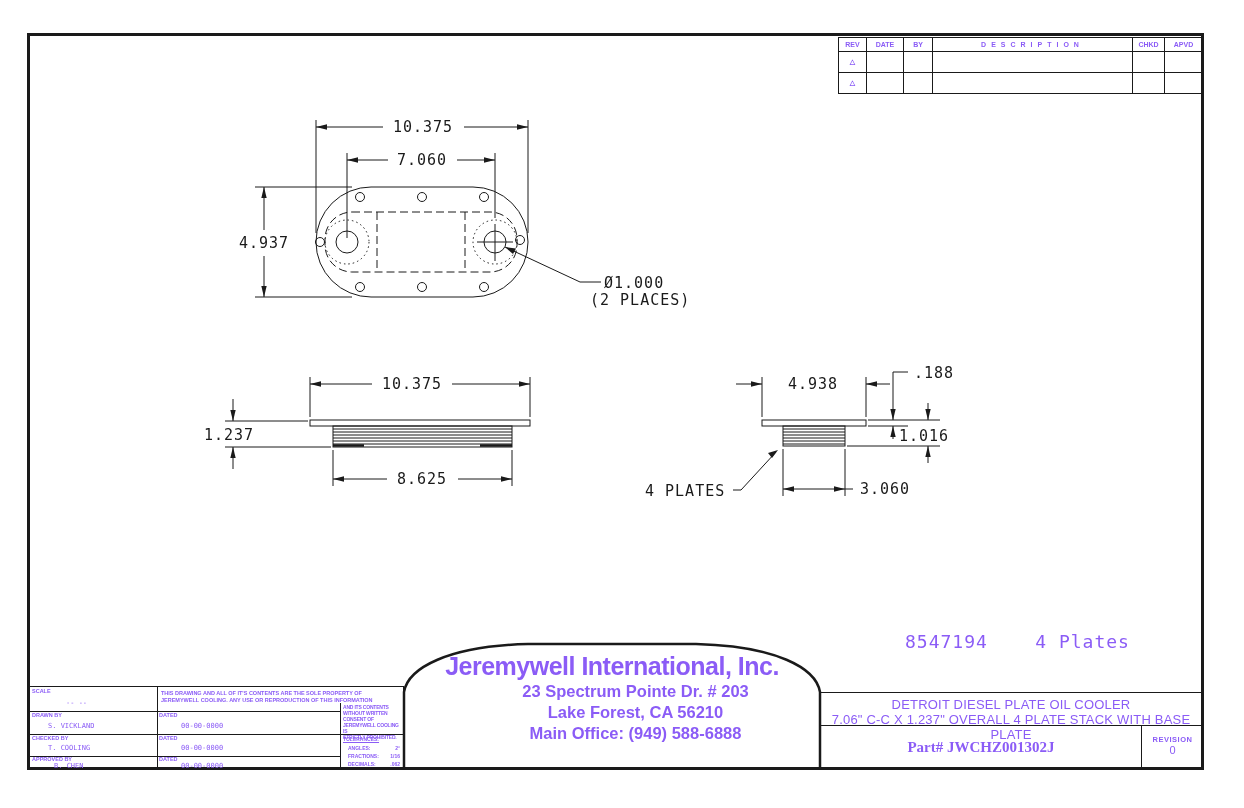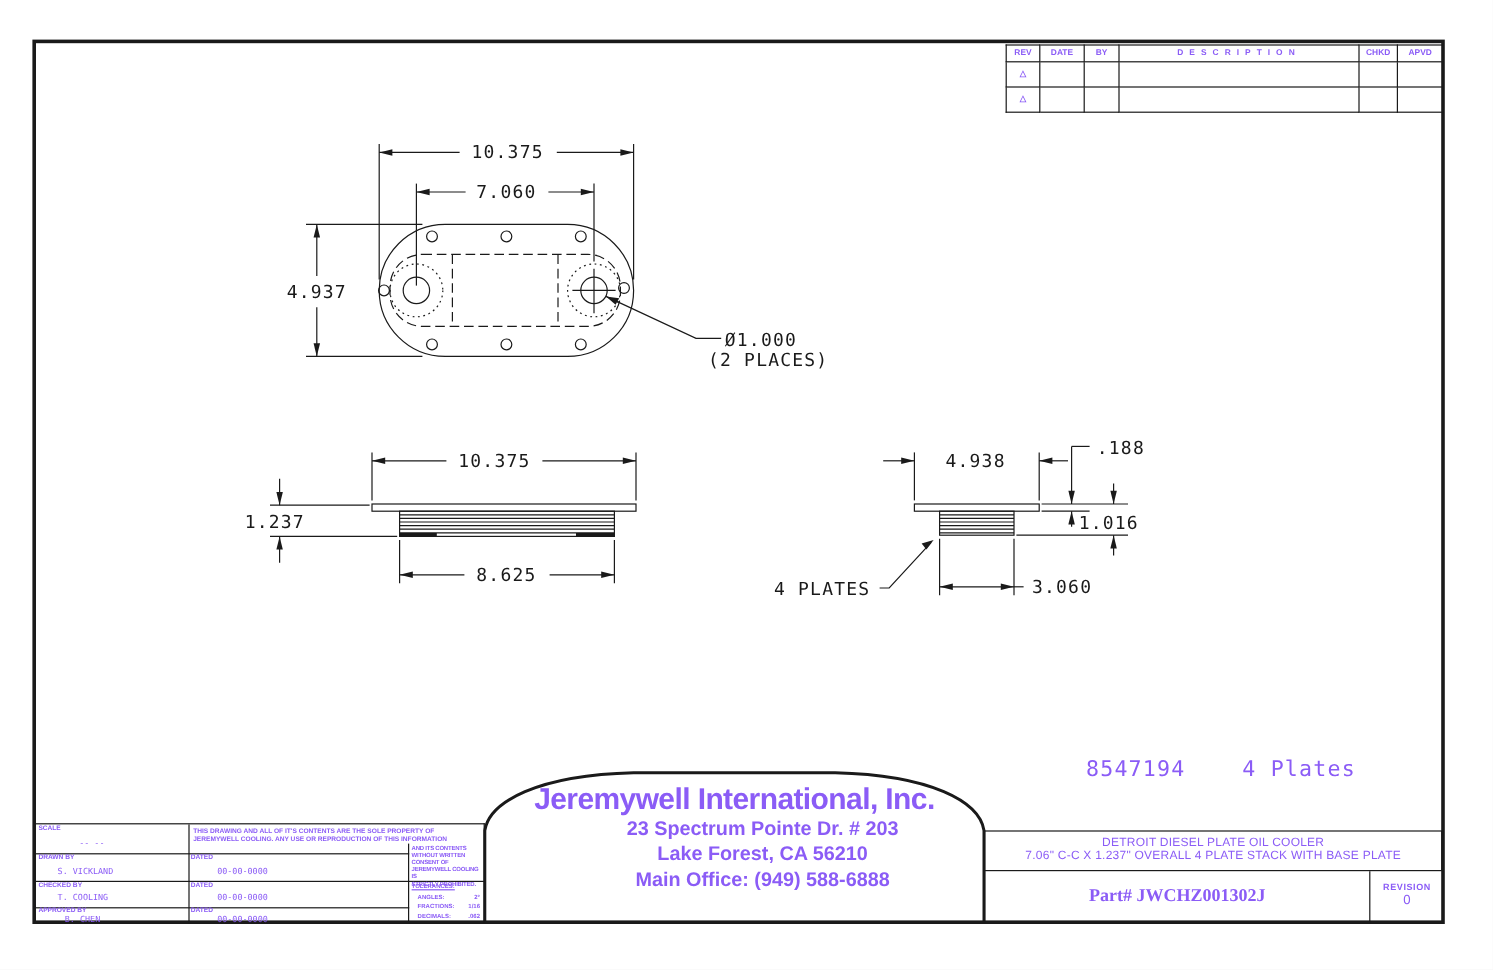--- a/index.html
+++ b/index.html
@@ -41,21 +41,21 @@
   #tol-title { position:absolute; left:3px; top:2px; font-weight:bold; font-size:5px; text-decoration:underline; }
   .tol-row { position:absolute; left:8px; right:4px; display:flex; justify-content:space-between;
              font-weight:bold; font-size:5px; }
   
   #company { position:absolute; left:404px; top:642px; width:416px; height:127px; text-align:center; }
   #company-name { font-size:25px; font-weight:bold; margin-top:10px; letter-spacing:-0.5px; }
   .company-line { font-size:16.5px; font-weight:bold; line-height:21px;margin-left:47px; }
   
   #desc-box { position:absolute; left:820px; top:692px; width:382px; height:34px;
               border:1.5px solid #1a1a1a; text-align:center; }
-  .desc-line { font-size:10px; letter-spacing:0.2px; }
+  .desc-line { font-size:13px; letter-spacing:0.2px; }
   .desc-line:first-child { margin-top:4px; }
   #part-row { position:absolute; left:820px; top:726px; width:382px; height:43px;
               border-left:1.5px solid #1a1a1a; }
   #part-cell { position:absolute; left:0; top:0; width:320px; height:43px; text-align:center;
                font-family:"Liberation Serif", serif; font-weight:bold; font-size:15px; line-height:42px; }
   #rev-cell { position:absolute; left:320px; top:0; width:62px; height:43px;
               border-left:1.5px solid #1a1a1a; text-align:center; }
   #rev-label { font-size:7.5px; font-weight:bold; letter-spacing:0.5px; margin-top:9px; }
   #rev-val { font-size:11px; }
 </style>

